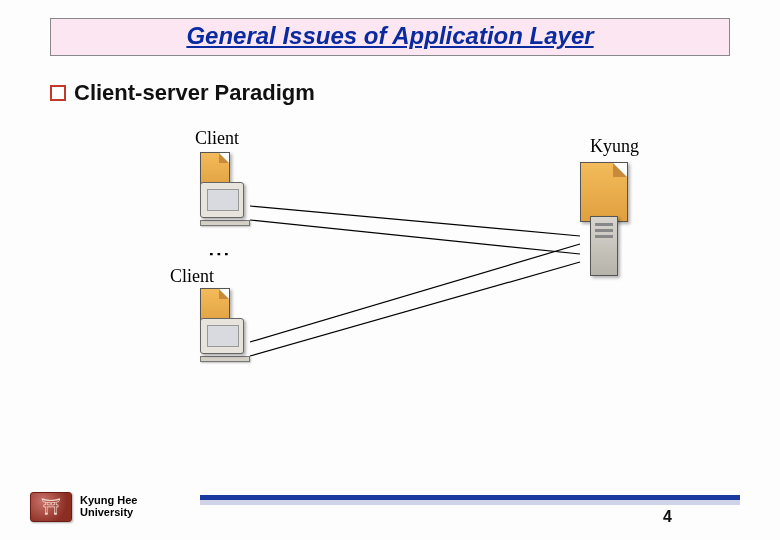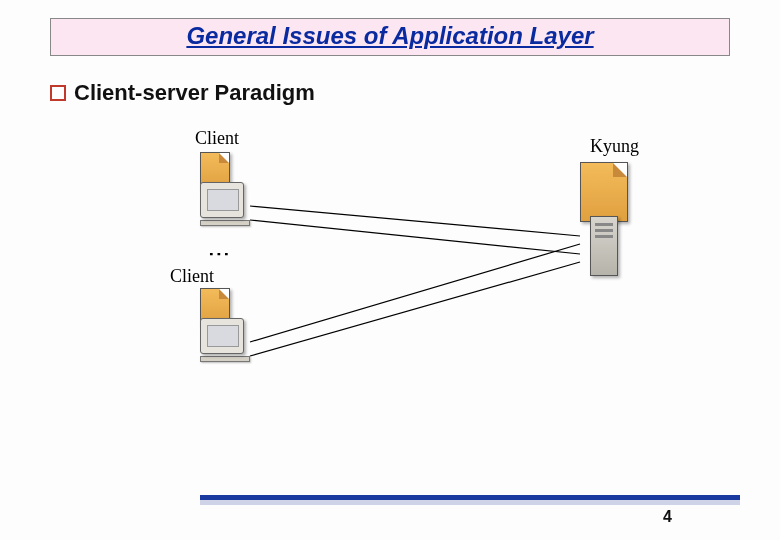--- a/index.html
+++ b/index.html
@@ -231,19 +231,26 @@
 
     <svg class="lines">
       <line x1="170" y1="78" x2="500" y2="108" stroke="#000" stroke-width="1.2"></line>
       <line x1="170" y1="92" x2="500" y2="126" stroke="#000" stroke-width="1.2"></line>
       <line x1="170" y1="214" x2="500" y2="116" stroke="#000" stroke-width="1.2"></line>
       <line x1="170" y1="228" x2="500" y2="134" stroke="#000" stroke-width="1.2"></line>
     </svg>
 
   </div>
 
+  <div class="footer-logo">
+    <div class="logo-mark"></div>
+    <div class="logo-text">
+      <div>Kyung Hee</div>
+      <div>University</div>
+    </div>
+  </div>
 
   <div class="footer-bar"></div>
   <div class="footer-shadow"></div>
 
   <div class="page-num">4</div>
 
 </div>
 
 </body></html>

